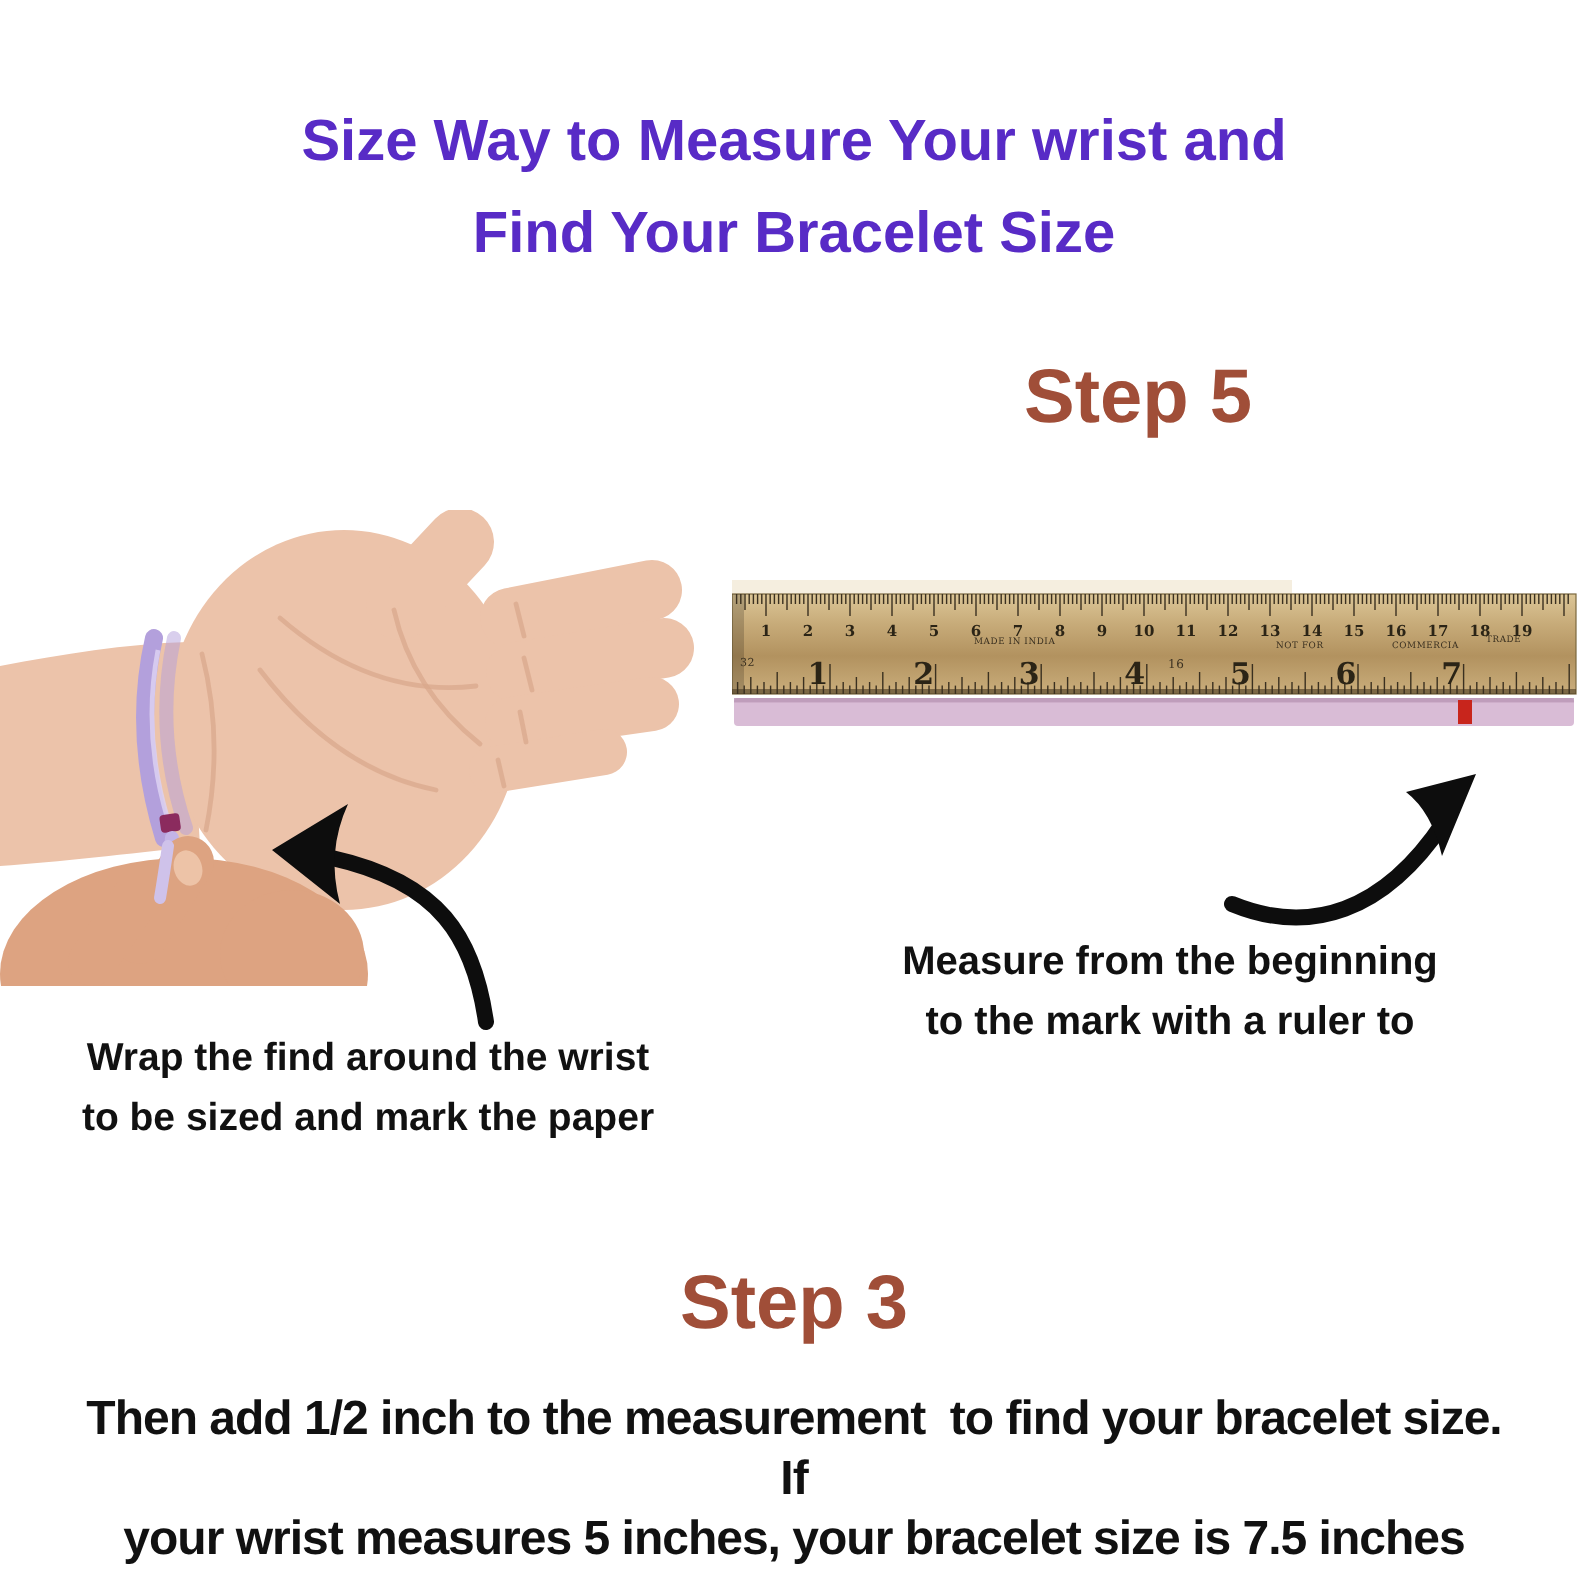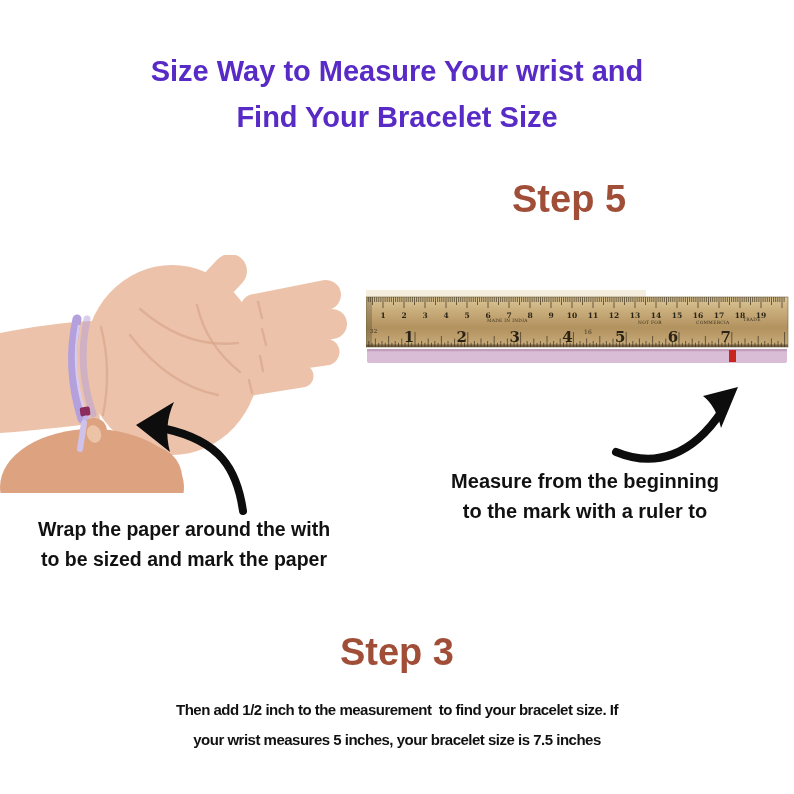--- a/index.html
+++ b/index.html
@@ -15,21 +15,21 @@
     position:absolute;font-size:38px;font-weight:bold;color:var(--brown,#a04e38);
   }
   .step-label.s1{left:70px;top:188px;}
   .step-label.s2{left:512px;top:178px;}
   .step-label.s3{left:0;right:0;top:631px;text-align:center;}
   .caption{
     position:absolute;font-weight:bold;color:var(--text,#111111);text-align:center;
   }
   .caption.left{left:8px;top:514px;width:352px;font-size:19.5px;line-height:30px;}
   .caption.right{left:418px;top:466px;width:334px;font-size:20px;line-height:30px;}
-  .caption.bottom{left:40px;top:695px;width:714px;font-size:15px;line-height:30px;letter-spacing:-0.5px;}
+  .caption.bottom{left:40px;top:695px;width:714px;font-size:24px;line-height:30px;letter-spacing:-0.5px;}
   .caption.bottom div{white-space:pre-wrap;}
   .photo{position:absolute;}
   .photo.hand{left:0;top:255px;width:350px;height:238px;}
   .photo.ruler{left:366px;top:290px;width:424px;height:80px;}
   .arrows-overlay{position:absolute;left:0;top:0;width:794px;height:794px;pointer-events:none;}
   
   .skin{fill:var(--skin,#ecc3aa);}
   .skin-cap{stroke:var(--skin,#ecc3aa);stroke-linecap:round;}
   .skin2{fill:var(--skin2,#dda381);}
   .skin2-cap{stroke:var(--skin2,#dda381);stroke-linecap:round;}
@@ -485,21 +485,21 @@
       <path class="arrow-stroke" d="M243 511 C 237 469 220 441 166 429"></path>
       <path class="arrow-head" d="M136 425 L174 402 Q163 426 170 452 Z"></path>
     </g>
     <g>
       <path class="arrow-stroke" d="M616 452 C 655 468 692 456 722 411"></path>
       <path class="arrow-head" d="M738 387 L703 396 Q716 406 721 428 Z"></path>
     </g>
   </svg>
 
   <div class="caption left">
-    <div>Wrap the paper around the with</div>
+    <div>Wrap the find around the wrist</div>
     <div>to be sized and mark the paper</div>
   </div>
 
   <div class="caption right">
     <div>Measure from the beginning</div>
     <div>to the mark with a ruler to</div>
   </div>
 
   <div class="step-label s3">Step 3</div>
   <div class="caption bottom">

